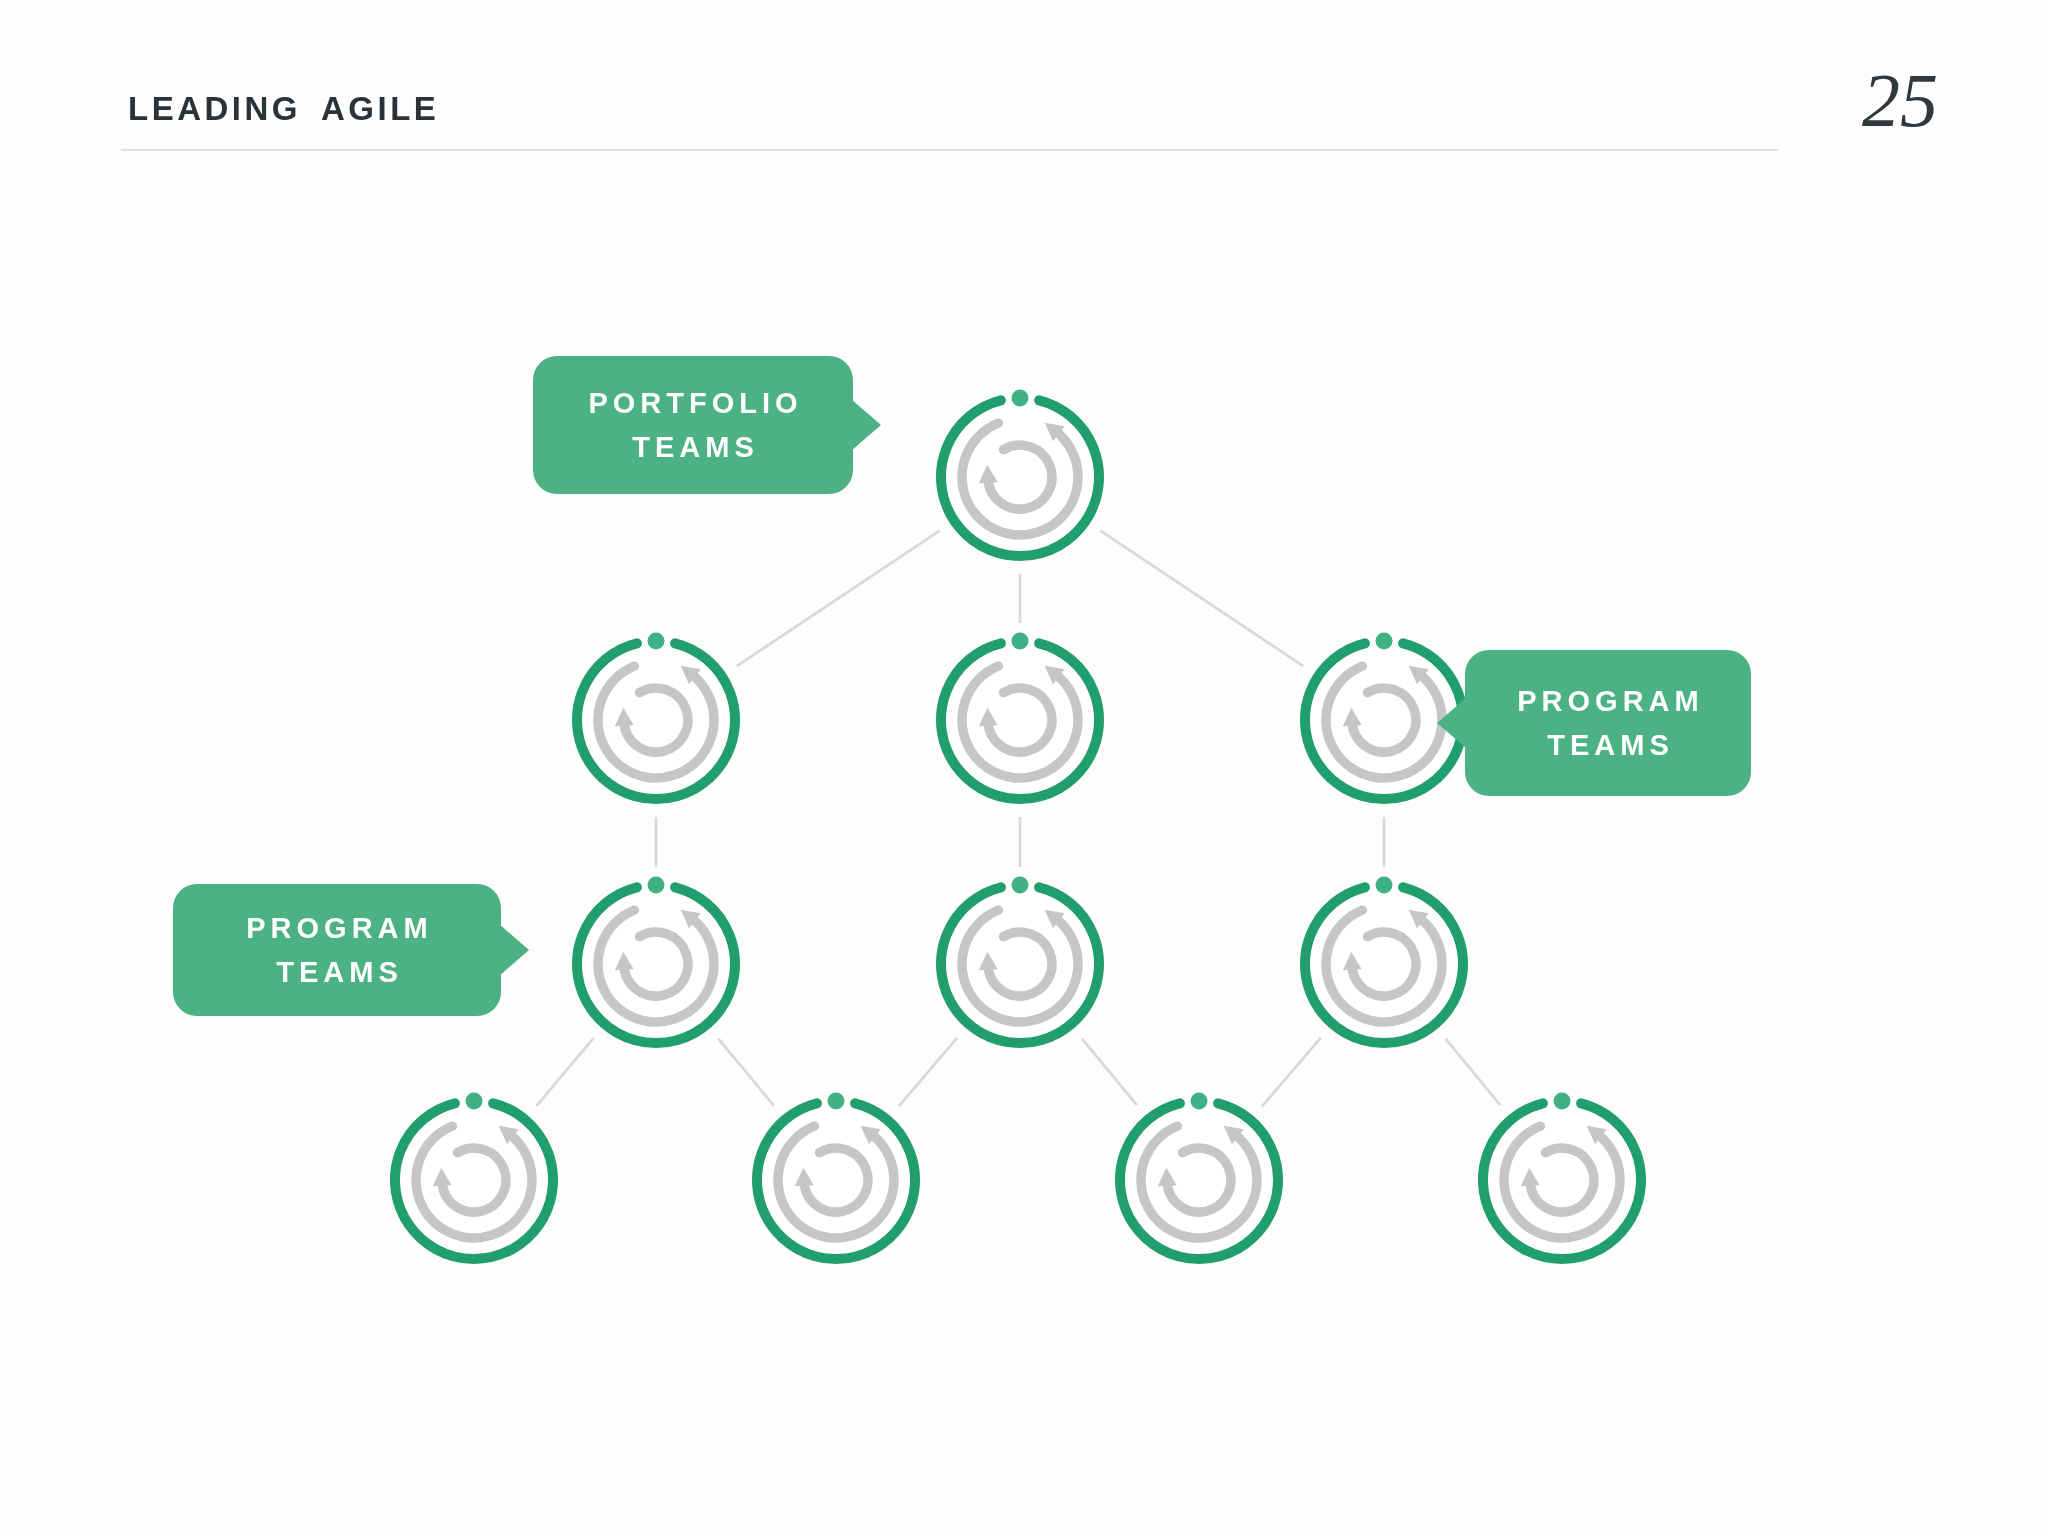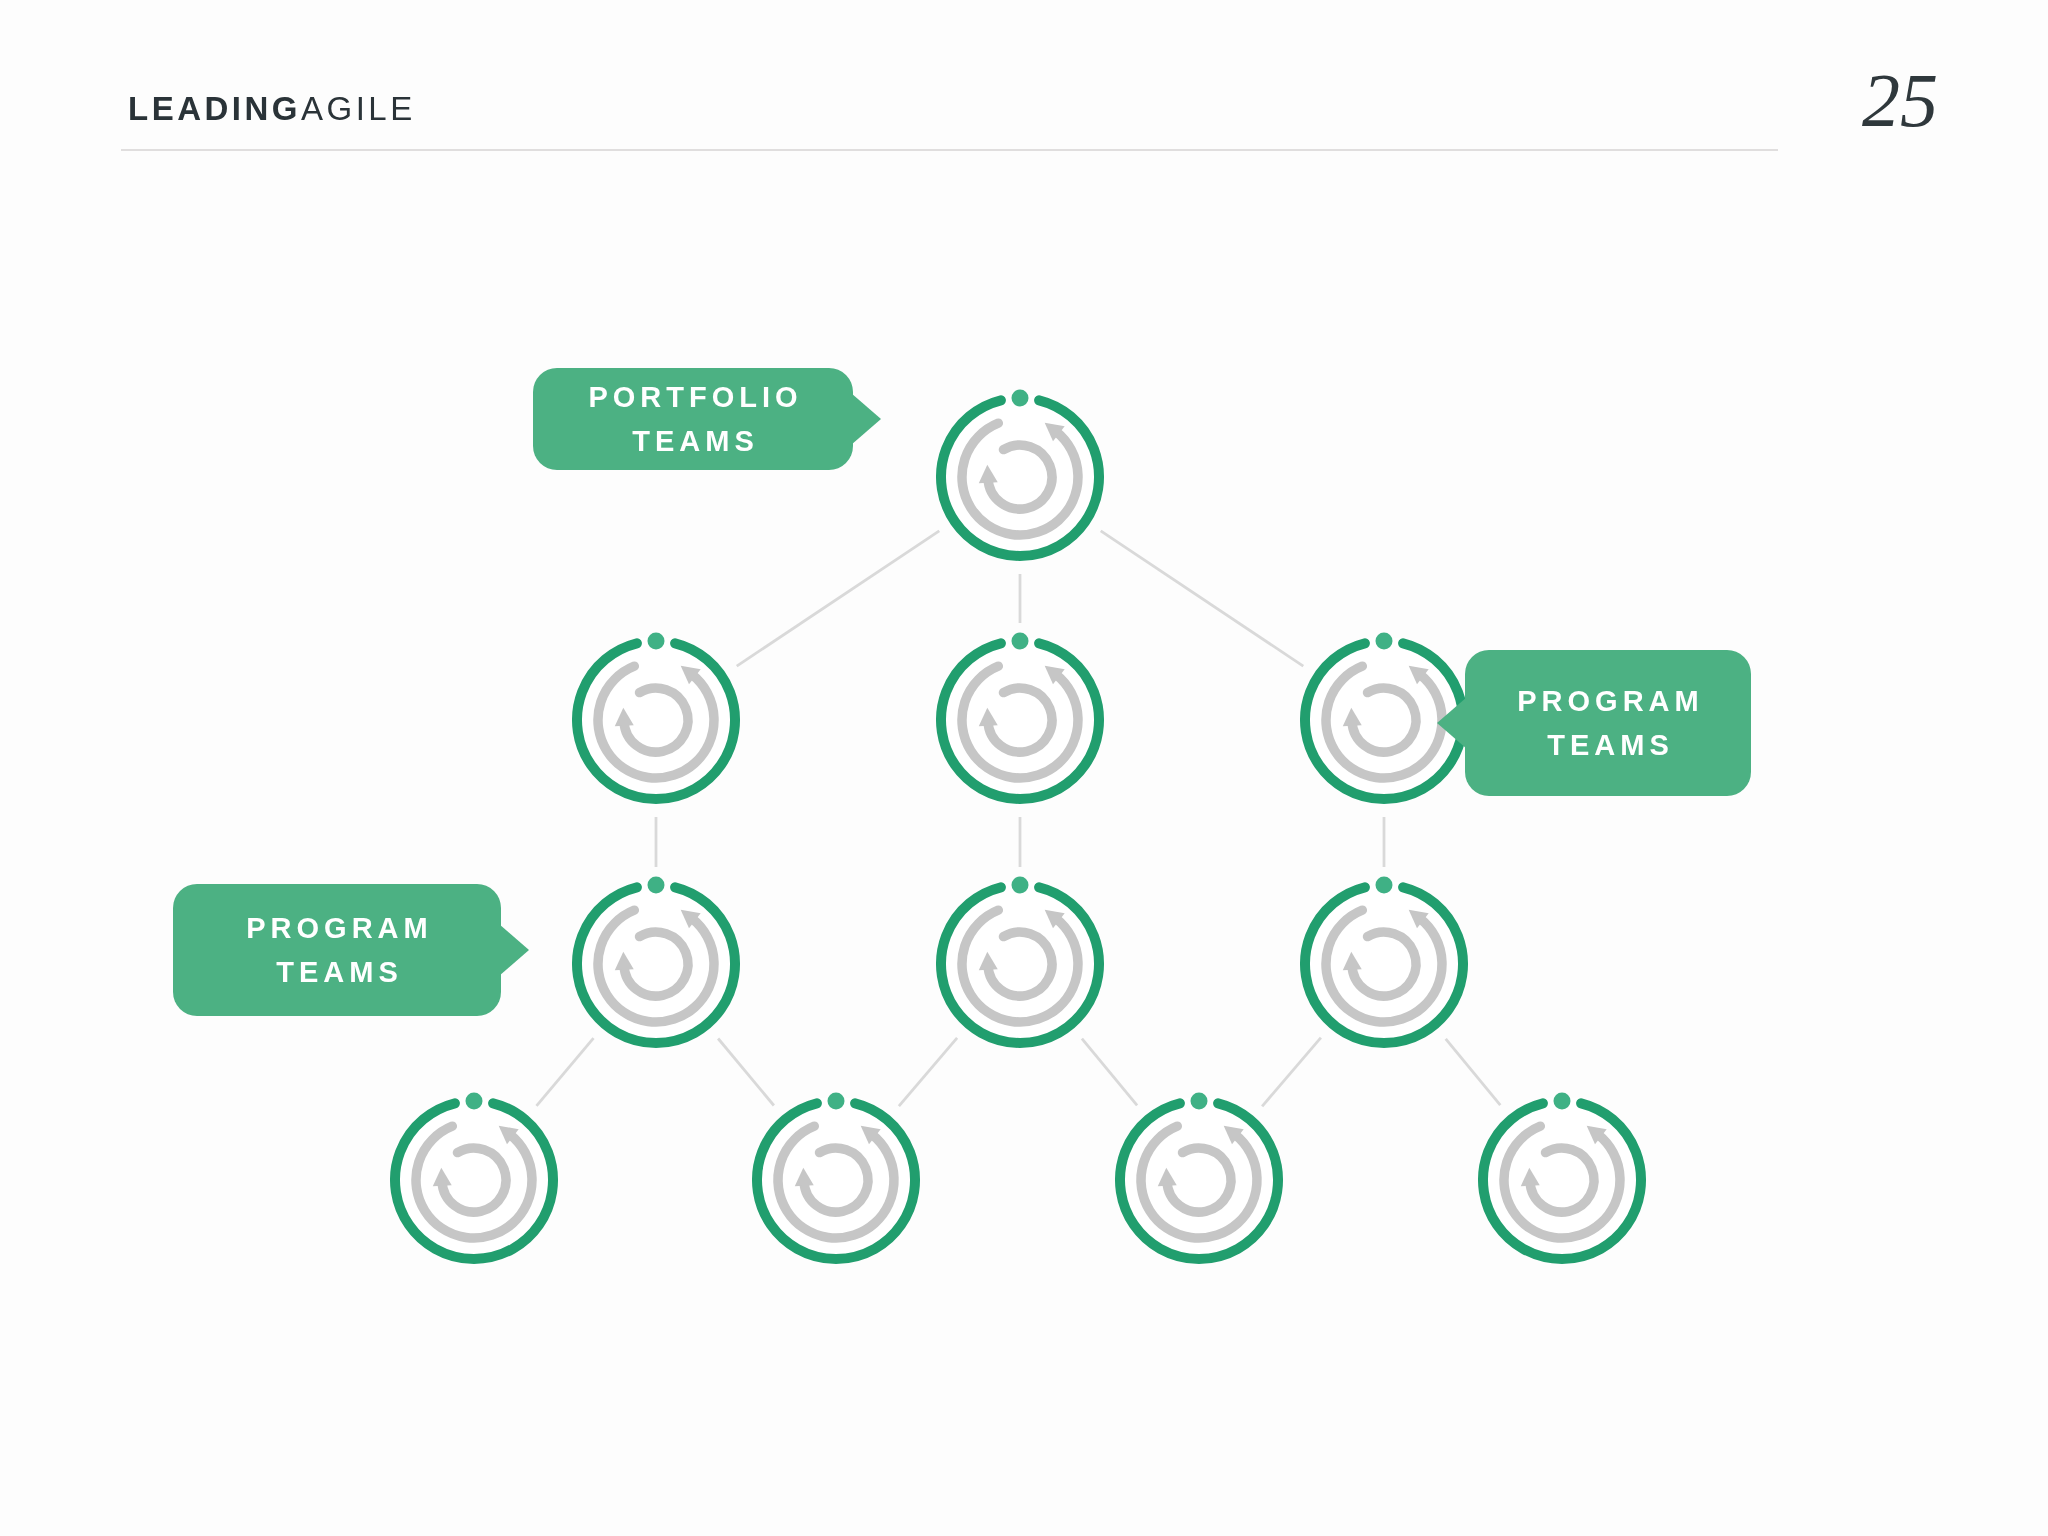--- a/index.html
+++ b/index.html
@@ -20,21 +20,21 @@
     font-family:"Liberation Sans",sans-serif;
     overflow:hidden;
   }
   
   .logo{
     position:absolute;left:128px;top:90px;
     font-size:33px;letter-spacing:3.5px;color:var(--text-dark);
     white-space:nowrap;
   }
   .logo .bold{font-weight:700;}
-  .logo .light{font-weight:400;}
+  .logo .light{font-weight:700;margin-left:20px;}
   .page-num{
     position:absolute;top:62px;right:110px;
     font-family:"Liberation Serif",serif;
     font-style:italic;font-size:76px;line-height:1;
     color:#2f383c;
   }
   .divider{
     position:absolute;left:121px;top:149px;
     width:1657px;height:2px;background:var(--divider-gray);
   }
@@ -61,21 +61,21 @@
     border:26px solid transparent;
   }
   .callout.tail-right::after{
     left:100%;margin-left:-2px;
     border-left:30px solid var(--callout-green);border-right:0;
   }
   .callout.tail-left::after{
     right:100%;margin-right:-2px;
     border-right:30px solid var(--callout-green);border-left:0;
   }
-  .callout.portfolio{left:533px;top:368px;width:320px;height:102px;}
+  .callout.portfolio{left:533px;top:356px;width:320px;height:138px;}
   .callout.program{left:1465px;top:650px;width:286px;height:146px;}
   .callout.delivery{left:173px;top:884px;width:328px;height:132px;}
 </style>
 </head>
 <body>
 
 <div class="logo">
   <span class="bold">LEADING</span><span class="light">AGILE</span>
 </div>
 <div class="page-num">25</div>

